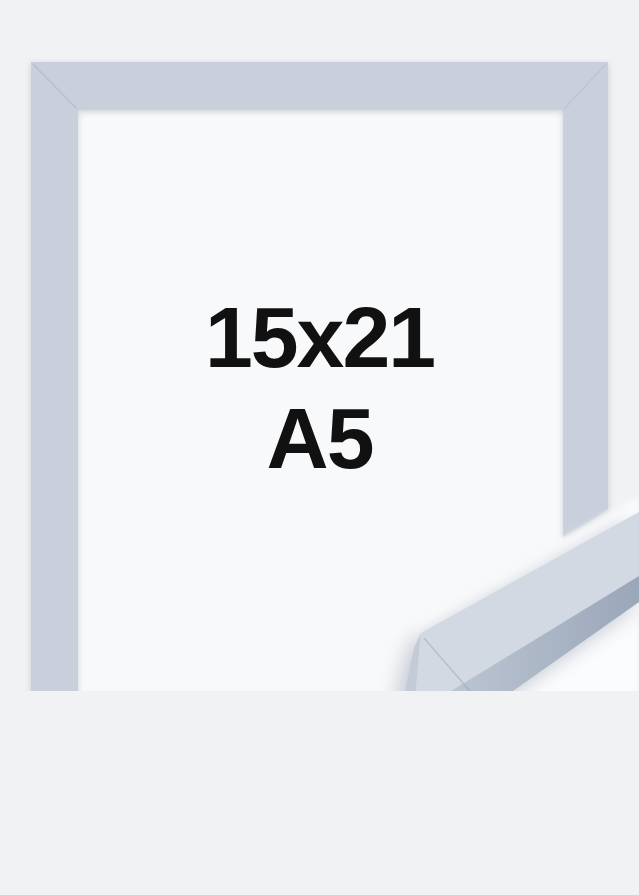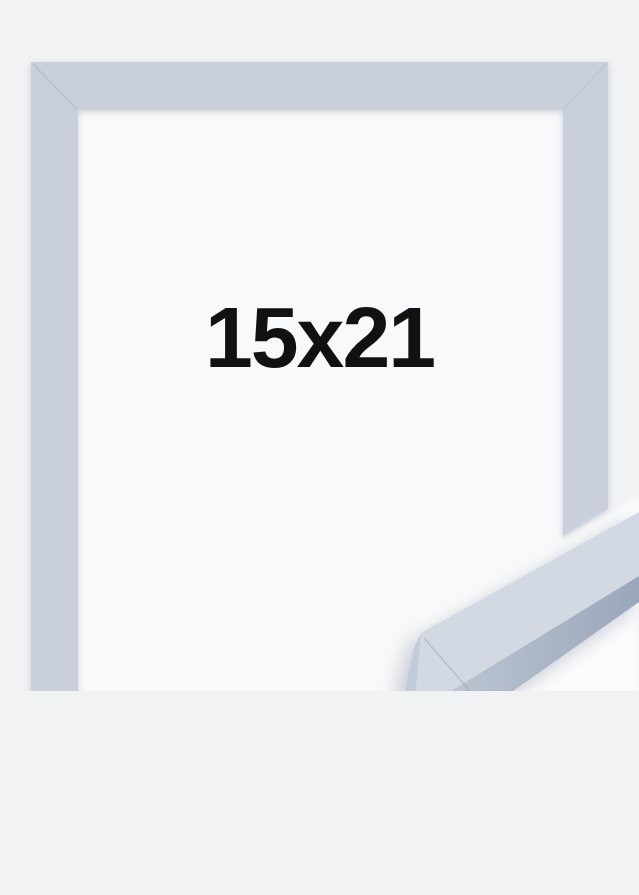--- a/index.html
+++ b/index.html
@@ -77,14 +77,15 @@
 
       <polygon points="421,633 639,512 639,576 484,707 610,833 515,833 413,718" fill="#d2d9e3"></polygon>
 
       <polygon points="433,702 639,576 639,602 486,710" fill="url(#bevelGrad)"></polygon>
 
       <line x1="424" y1="638" x2="482" y2="705" stroke="rgba(150,160,176,0.45)" stroke-width="1.5"></line>
     </g>
   </svg>
 
   <div class="size-line l1">15x21</div>
+  <div class="size-line l2">A5</div>
 
 </div>
 
 </body></html>

